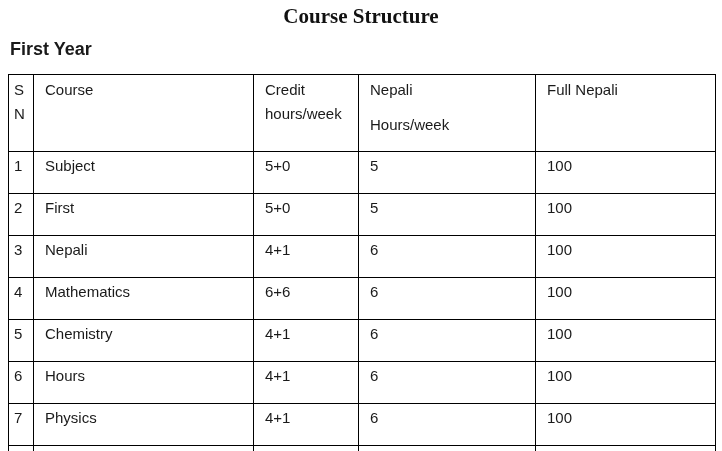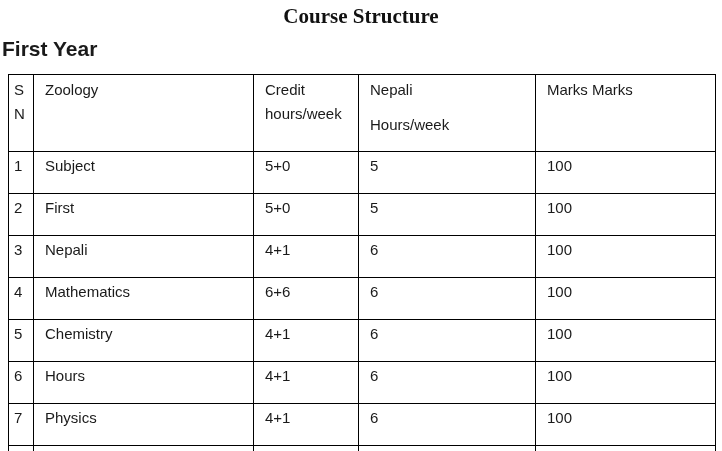--- a/index.html
+++ b/index.html
@@ -17,23 +17,23 @@
   .page-title {
     margin: 4px 0 0 0;
     text-align: center;
     font-family: "Liberation Serif", serif;
     font-weight: 700;
     font-size: 21px;
     line-height: 24px;
     color: #111111;
   }
   .section-heading {
-    margin: 13px 0 0 2px;
+    margin: 13px 0 0 10px;
     font-weight: 700;
-    font-size: 21px;
+    font-size: 18px;
     line-height: 16px;
   }
   table.course-table {
     border-collapse: collapse;
     table-layout: fixed;
     margin: 17px 0 0 8px;
     width: 707px;
   }
   table.course-table td {
     border: 1.6px solid #000000;
@@ -80,30 +80,30 @@
       <col class="c-credit">
       <col class="c-contact">
       <col class="c-marks">
   </colgroup>
   <tbody>
     <tr class="header-row">
       <td class="sn-col">
         <div>S</div>
         <div>N</div>
       </td>
-      <td>Zoology</td>
+      <td>Course</td>
       <td>
         <div>Credit</div>
         <div>hours/week</div>
       </td>
       <td>
         <div>Nepali</div>
         <div class="contact-line2">Hours/week</div>
       </td>
-      <td>Marks Marks</td>
+      <td>Full Nepali</td>
     </tr>
 
     <tr class="data-row">
       <td class="sn-col">1</td>
       <td>Subject</td>
       <td>5+0</td>
       <td>5</td>
       <td>100</td>
     </tr>
     <tr class="data-row">

